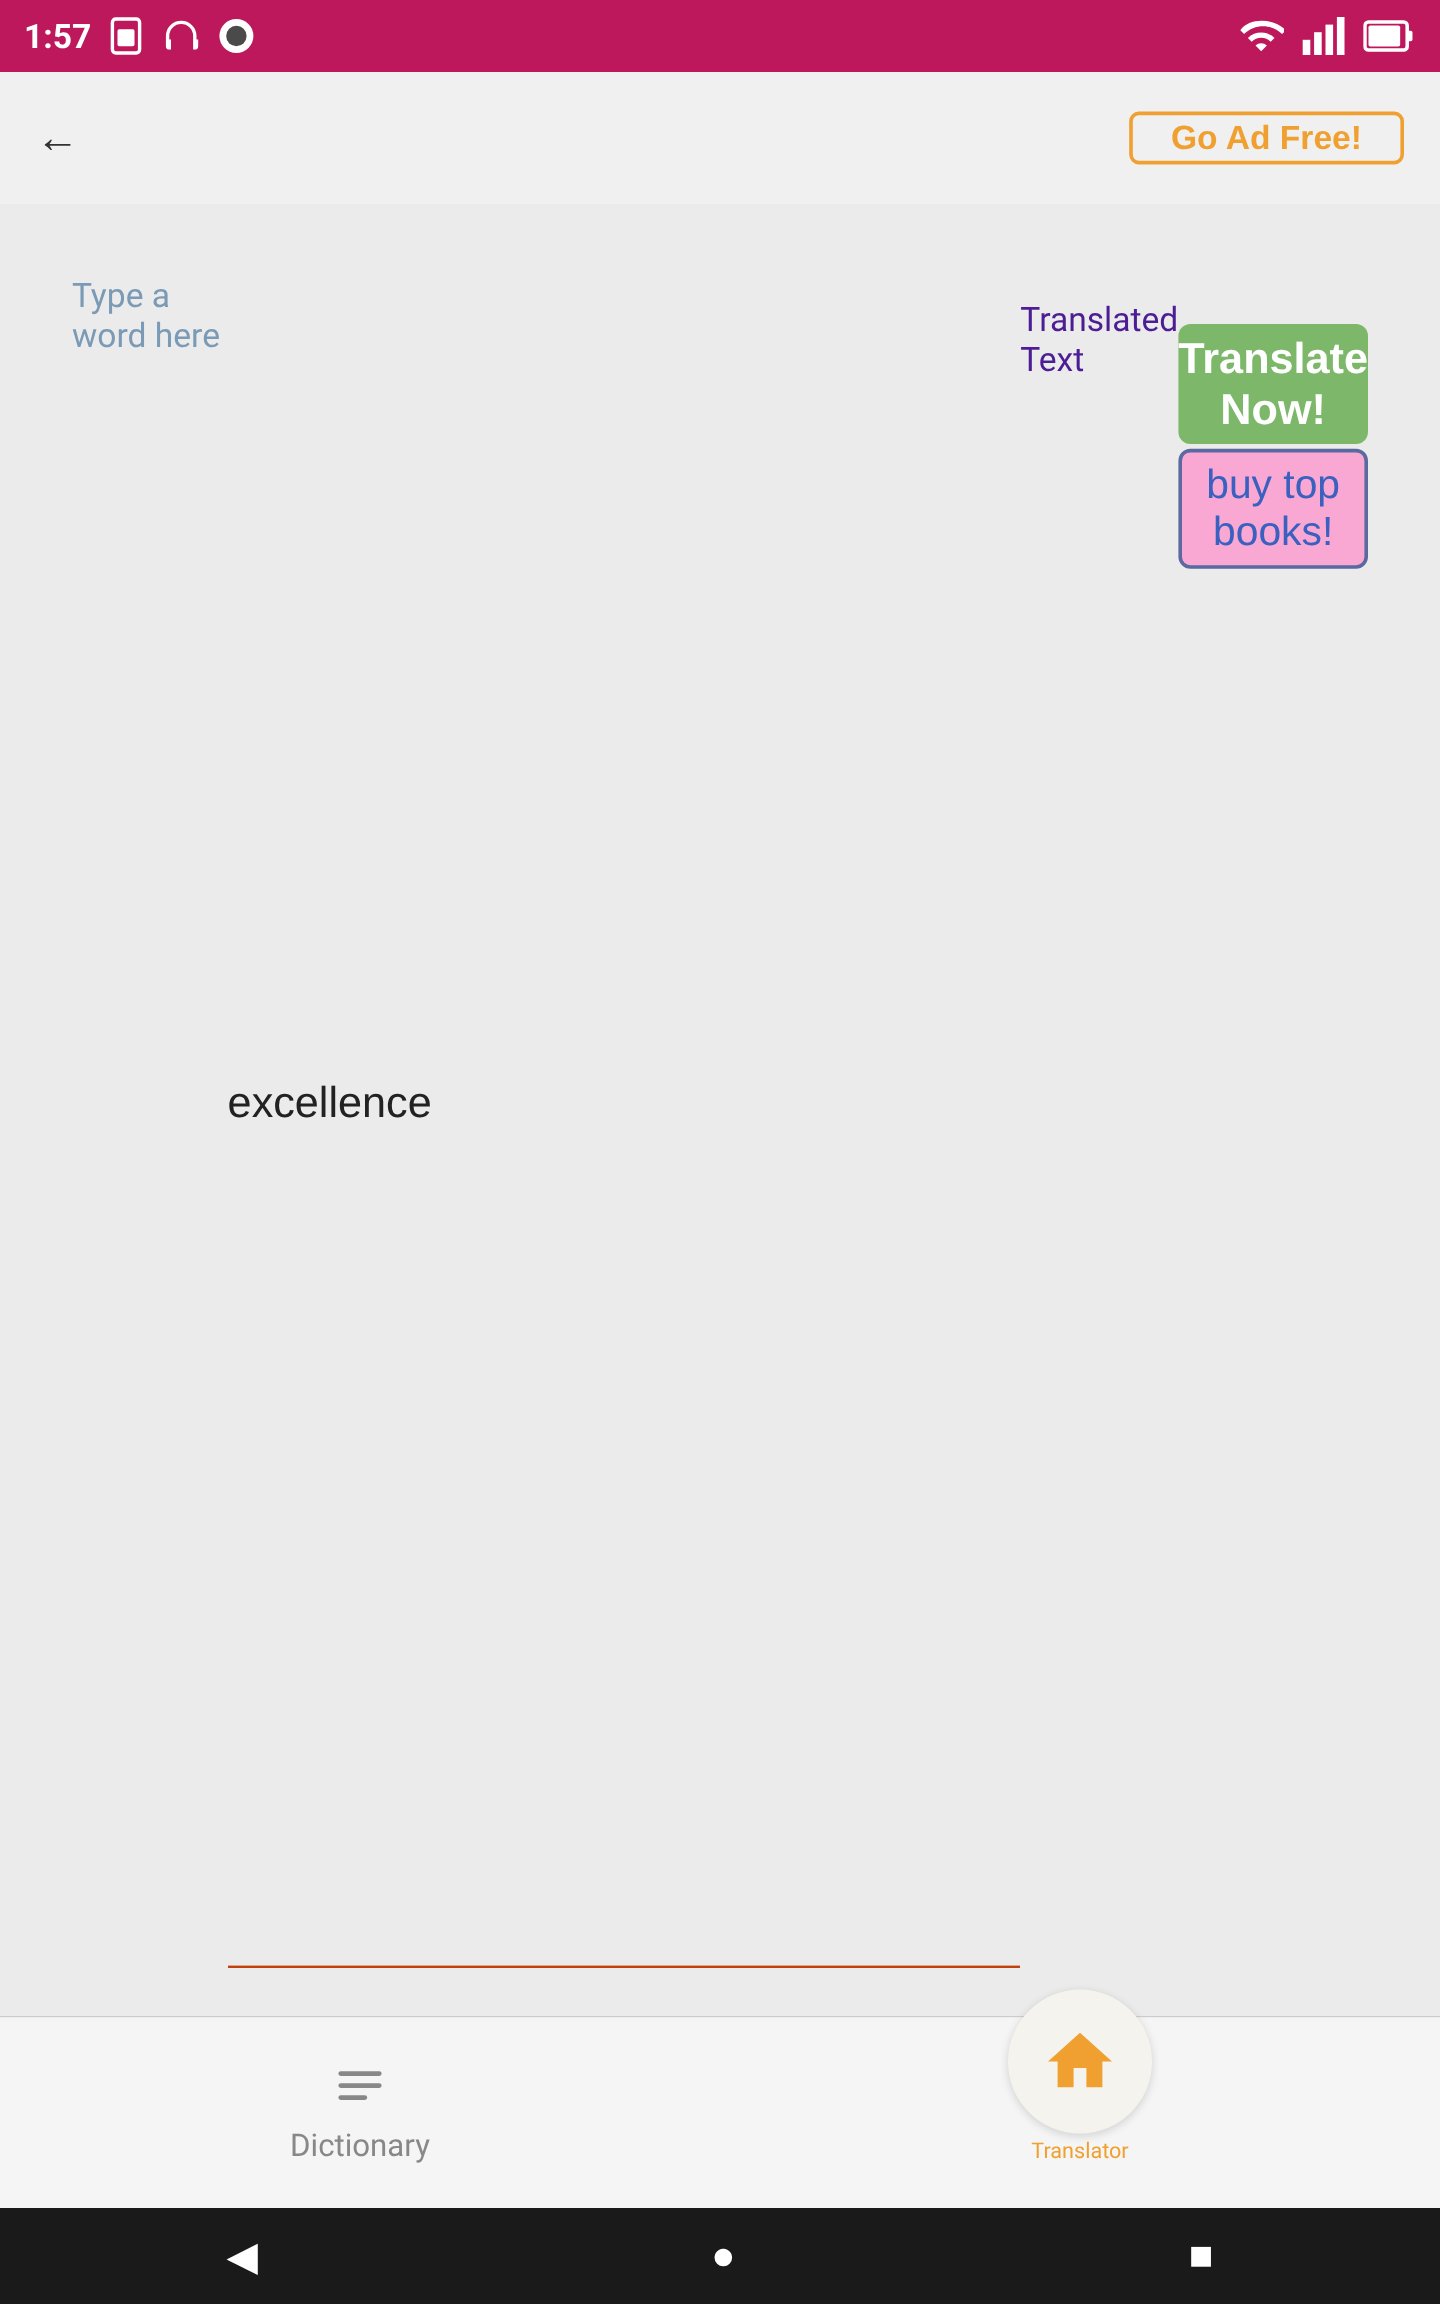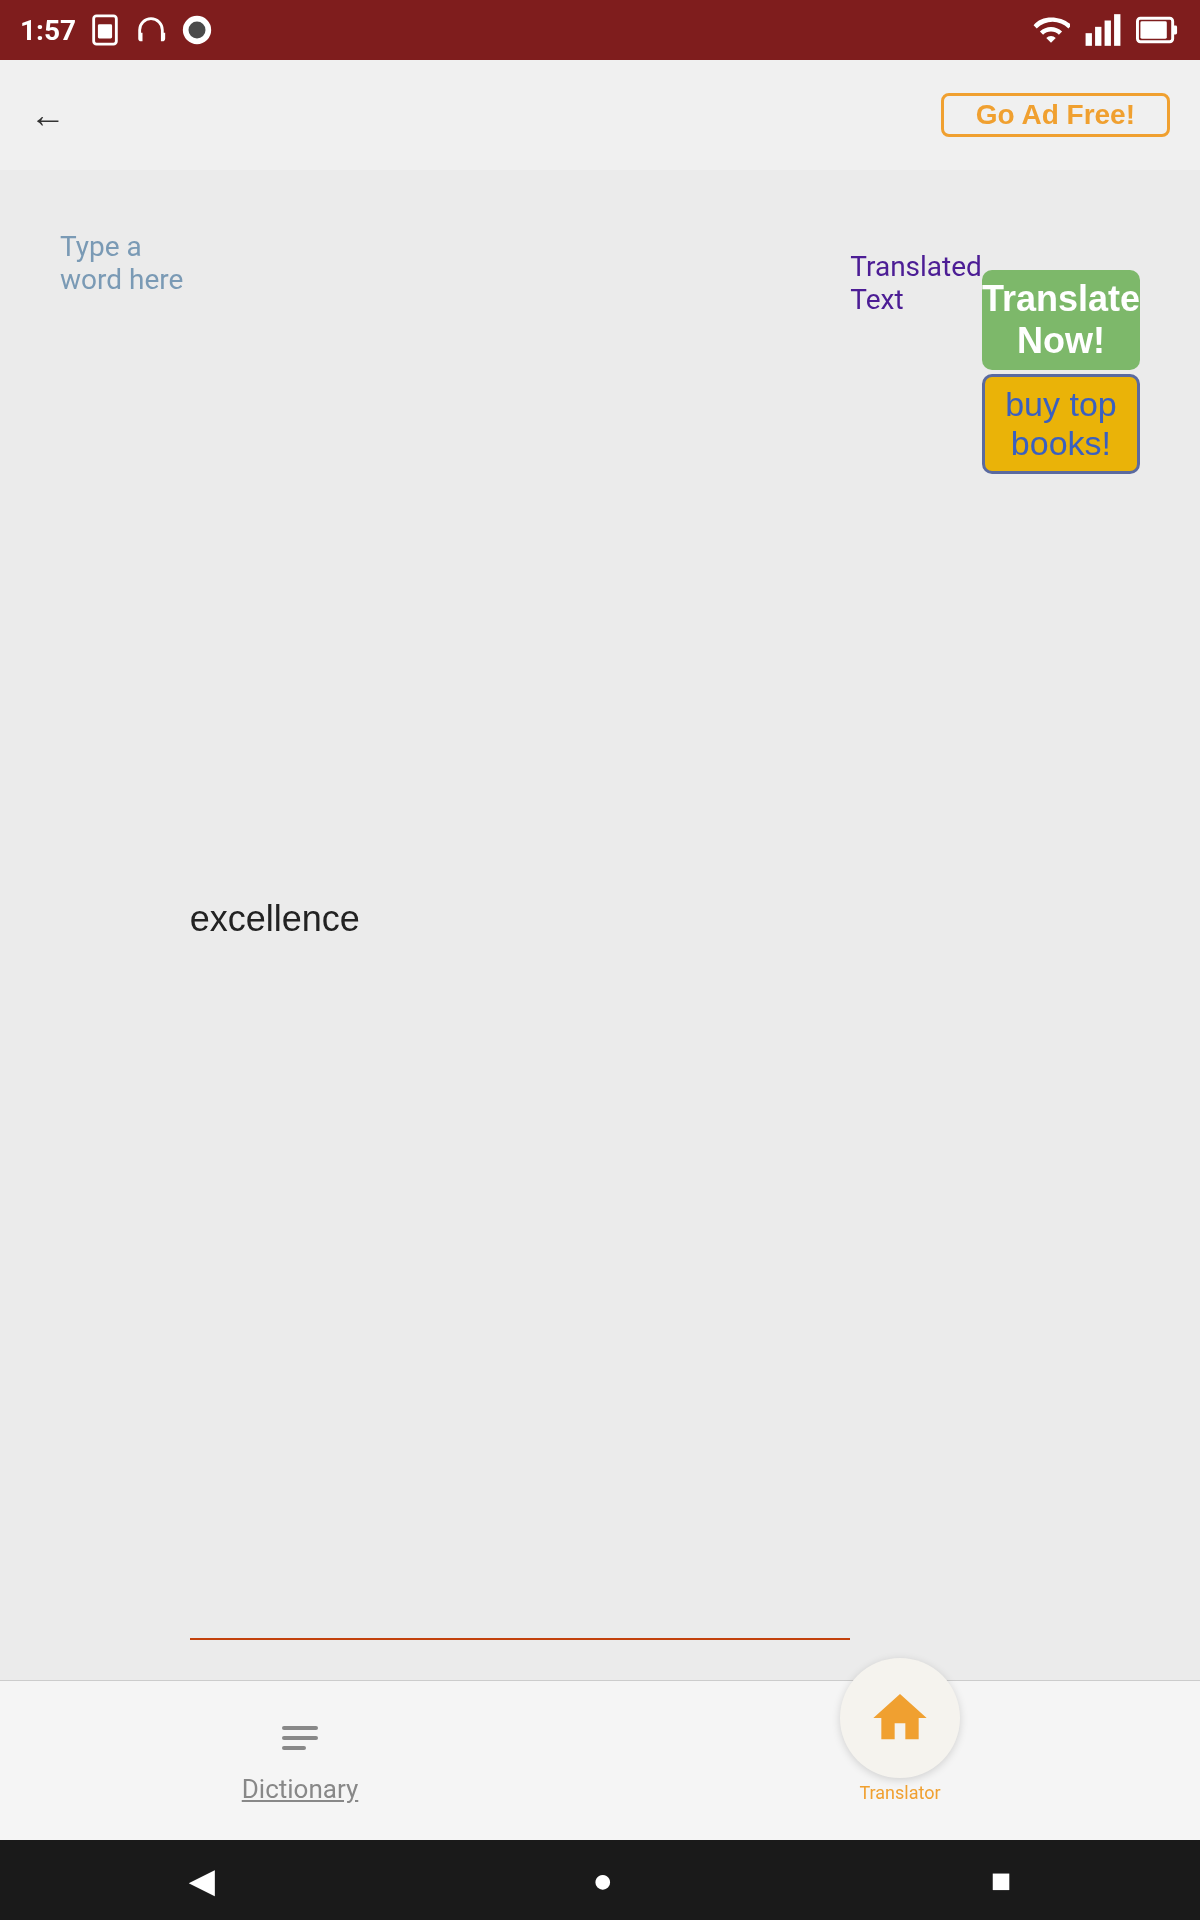--- a/index.html
+++ b/index.html
@@ -15,21 +15,21 @@
       font-family: 'Roboto', Arial, sans-serif;
       display: flex;
       flex-direction: column;
       overflow: hidden;
     }
 
     
     .status-bar {
       width: 100%;
       height: 60px;
-      background: #7f1d1d;
+      background: #be185d;
       display: flex;
       align-items: center;
       justify-content: space-between;
       padding: 0 20px;
       flex-shrink: 0;
     }
 
     .status-bar-left {
       display: flex;
       align-items: center;
@@ -138,21 +138,21 @@
       border-radius: 10px;
       color: white;
       font-size: 36px;
       font-weight: bold;
       cursor: pointer;
     }
 
     .buy-books-btn {
       width: 100%;
       height: 100px;
-      background: #eab308;
+      background: #f9a8d4;
       border: 3px solid #5a6aa0;
       border-radius: 10px;
       color: #3a60c0;
       font-size: 34px;
       cursor: pointer;
     }
 
     
     .bottom-nav {
       width: 100%;
@@ -171,21 +171,20 @@
       flex-direction: column;
       align-items: center;
       gap: 8px;
       cursor: pointer;
       flex: 1;
     }
 
     .nav-item-label {
       font-size: 26px;
       color: #888;
-      text-decoration: underline;
     }
 
     
     .nav-item-center {
       display: flex;
       flex-direction: column;
       align-items: center;
       gap: 8px;
       cursor: pointer;
       flex: 1;

